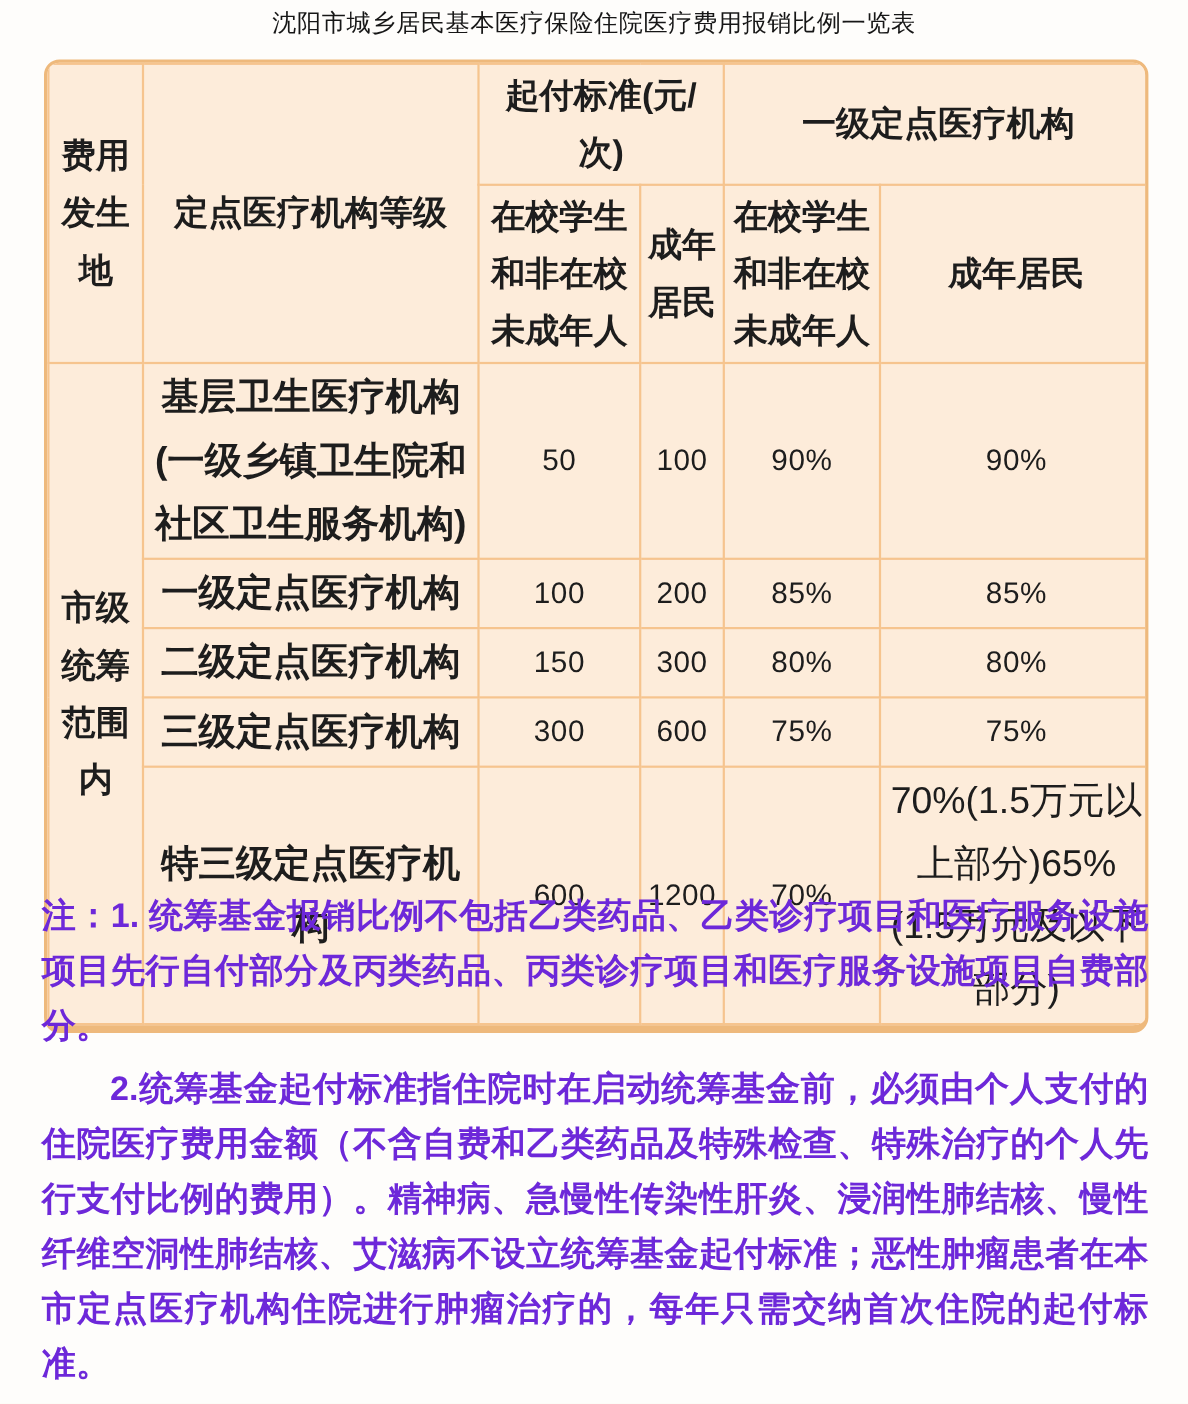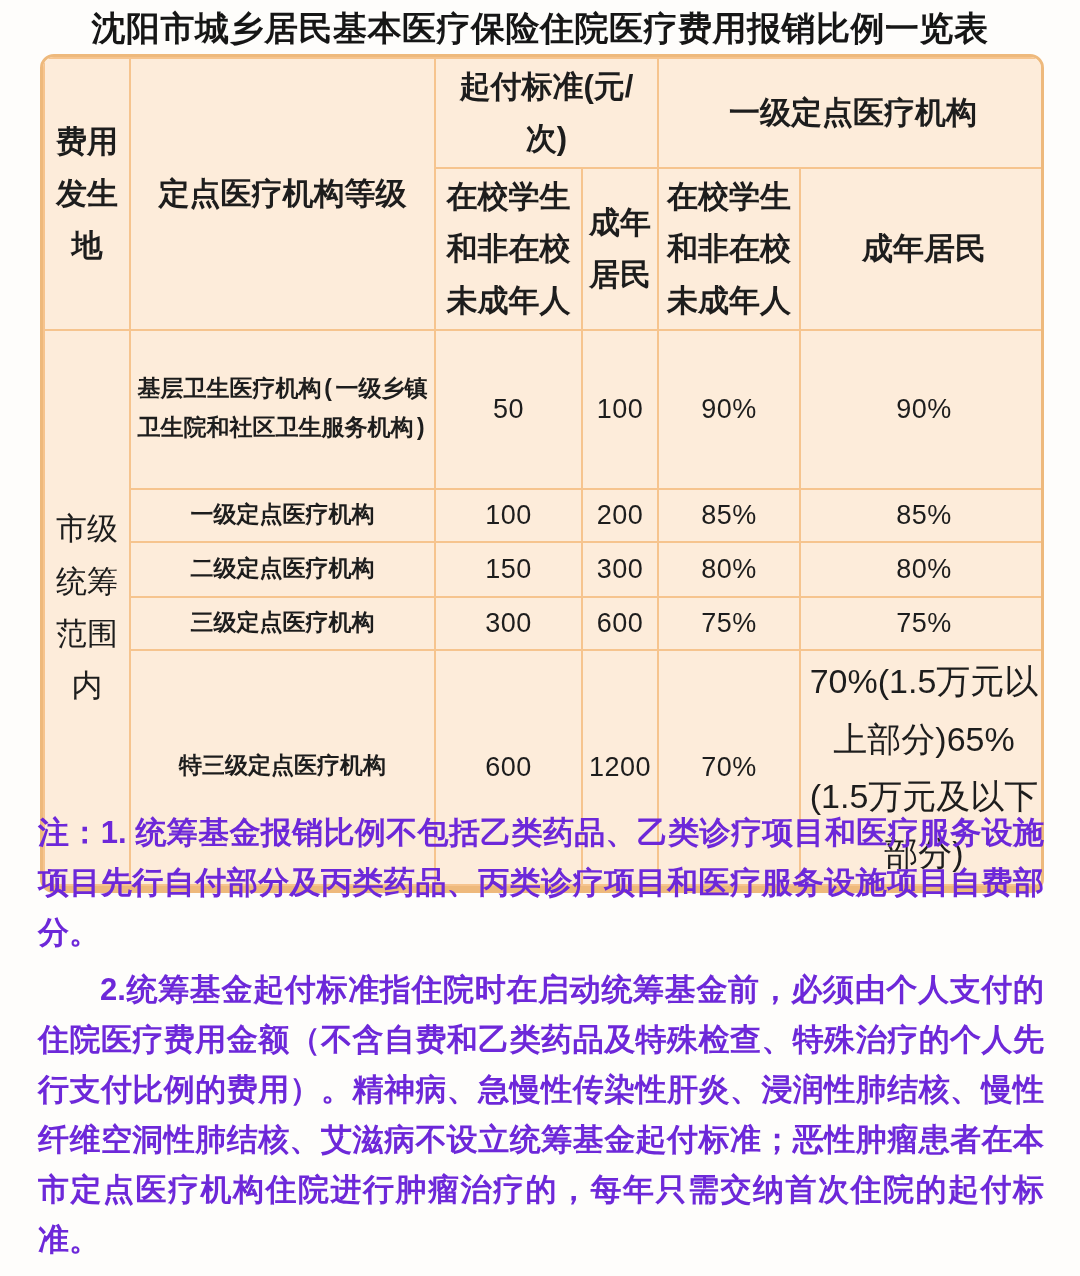--- a/index.html
+++ b/index.html
@@ -11,22 +11,22 @@
   .page {
     position: relative;
     width: 1080px;
     height: 1276px;
     background: #fefdfb;
     overflow: hidden;
   }
   .doc-title {
     padding-top: 7px;
     text-align: center;
-    font-size: 34px;
-    font-weight: bold;
+    font-size: 22px;
+    font-weight: normal;
     color: #161616;
     letter-spacing: 0.5px;
     line-height: 1.25;
   }
   .table-wrap {
     position: absolute;
     left: 40px;
     top: 54px;
     width: 1004px;
     border: 3px solid #eeb97c;
@@ -53,22 +53,22 @@
   tr.h2 { height: 157px; }
   tr.r0 { height: 159px; }
   tr.r1 { height: 53px; }
   tr.r2 { height: 55px; padding-left: 32px; }
   tr.r3 { height: 53px; }
   tr.r4 { height: 154px; }
   .cjk-b { font-weight: bold; font-size: 31px; }
   .pre   { white-space: pre-line; }
   .corner   { font-weight: bold; font-size: 31px; line-height: 1.88; white-space: pre-line; }
   .grp      { font-weight: bold; font-size: 31px; line-height: 1.5; white-space: pre-line; }
-  .region   { font-weight: normal; font-size: 31px; line-height: 1.8; white-space: pre-line; }
-  .org      { font-weight: bold; font-size: 23px; line-height: 1.78; font-family: Liberation Mono, monospace; }
+  .region   { font-weight: bold; font-size: 31px; line-height: 1.8; white-space: pre-line; }
+  .org      { font-weight: bold; font-size: 34px; line-height: 1.78; }
   .num      { font-weight: 400; font-size: 27px; letter-spacing: 0.5px; }
   .ratio-long { font-weight: 400; font-size: 34px; line-height: 1.78; letter-spacing: 0px; }
   .notes {
     position: absolute;
     left: 38px;
     top: 808px;
     width: 1006px;
     color: #6d28d9;
     font-size: 31px;
     font-weight: bold;

